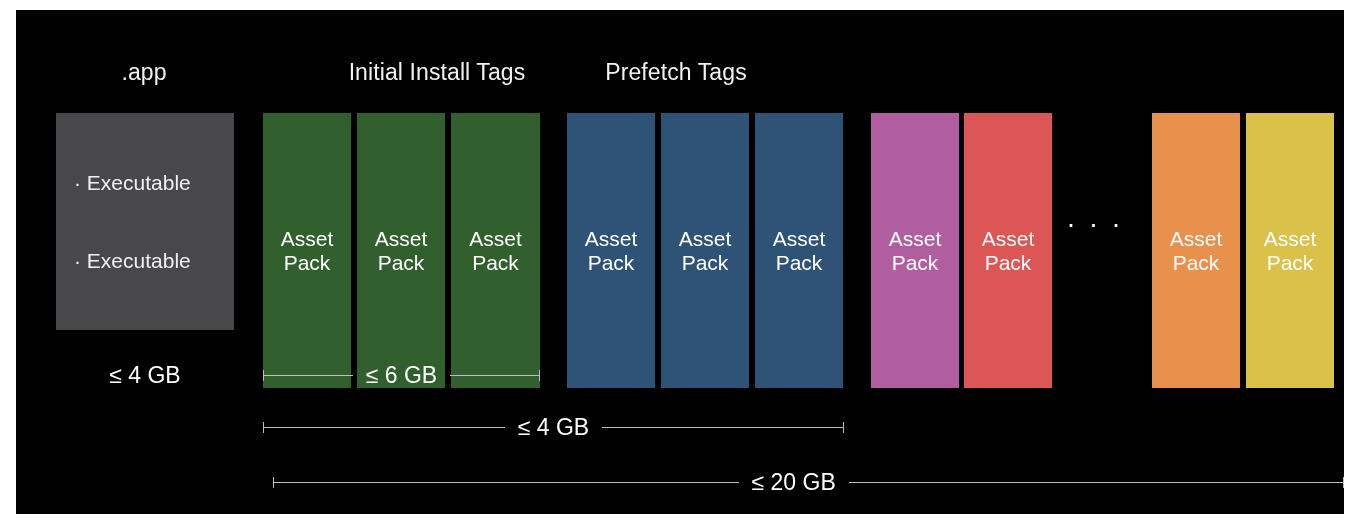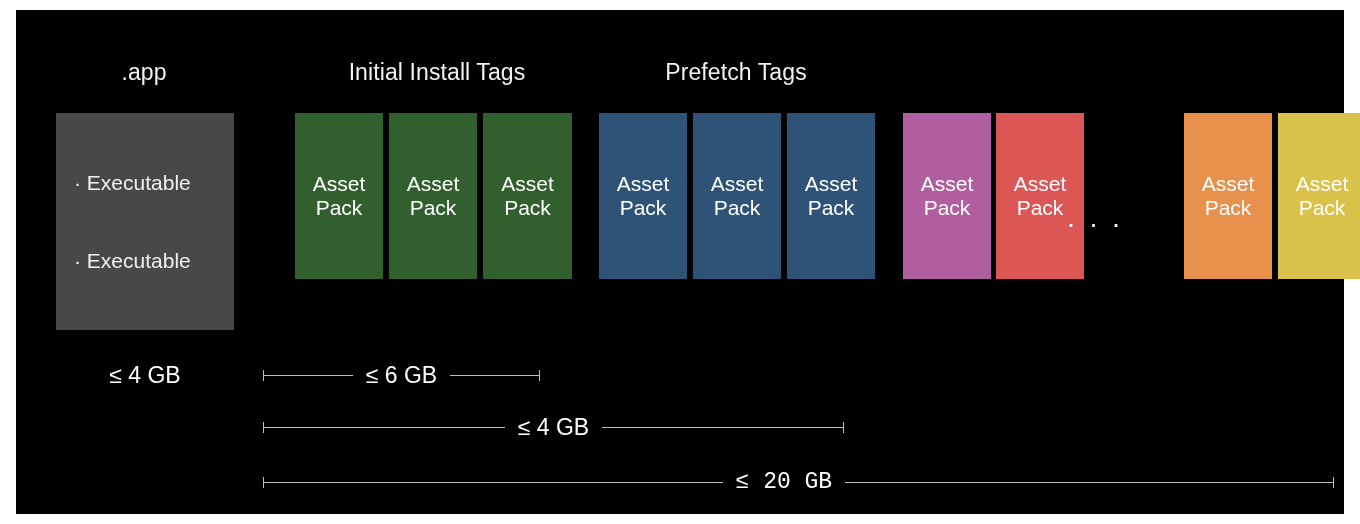--- a/index.html
+++ b/index.html
@@ -34,25 +34,24 @@
     line-height: 26px;
     white-space: nowrap;
     transform: translateX(-50%);
     letter-spacing: 0.1px;
   }
 
   
   .block {
     position: absolute;
     top: 103px;
-    height: 166px;
+    height: 275px;
     display: flex;
     align-items: center;
     justify-content: center;
-    margin-left: 32px;
   }
   .block-text {
     color: #ffffff;
     font-size: 21px;
     line-height: 24px;
     text-align: center;
     white-space: pre-line;
   }
 
   .appblock {
@@ -119,21 +118,21 @@
   .measure.plain .mlabel { padding: 0; }
 </style>
 </head>
 <body>
 
 <div id="stage">
   <div id="slide">
 
     <div class="group-label" style="left:128px; top:49px;">.app</div>
     <div class="group-label" style="left:404px; top:49px;margin-left:17px;">Initial Install Tags</div>
-    <div class="group-label" style="left:720px; top:49px;">Prefetch Tags</div>
+    <div class="group-label" style="left:660px; top:49px;">Prefetch Tags</div>
 
     <div class="appblock">
       <div class="bullet-line">· Executable</div>
       <div class="bullet-line">· Executable</div>
     </div>
 
     <div class="block" style="left:247px; width:88px; background:#31602e;">
       <span class="block-text">Asset
 Pack</span>
     </div>
@@ -192,21 +191,21 @@
     </div>
 
     <div class="measure" style="left:247px; width:581px; top:404px;">
       <span class="cap"></span>
       <span class="rule"></span>
       <span class="mlabel">≤ 4 GB</span>
       <span class="rule"></span>
       <span class="cap"></span>
     </div>
 
-    <div class="measure" style="left:247px; width:1071px; top:459px;font-family:Liberation Mono, monospace;">
+    <div class="measure" style="left:257px; width:1071px; top:459px;">
       <span class="cap"></span>
       <span class="rule" style="flex-grow:47;"></span>
       <span class="mlabel">≤ 20 GB</span>
       <span class="rule" style="flex-grow:50;"></span>
       <span class="cap"></span>
     </div>
 
   </div>
 </div>
 

